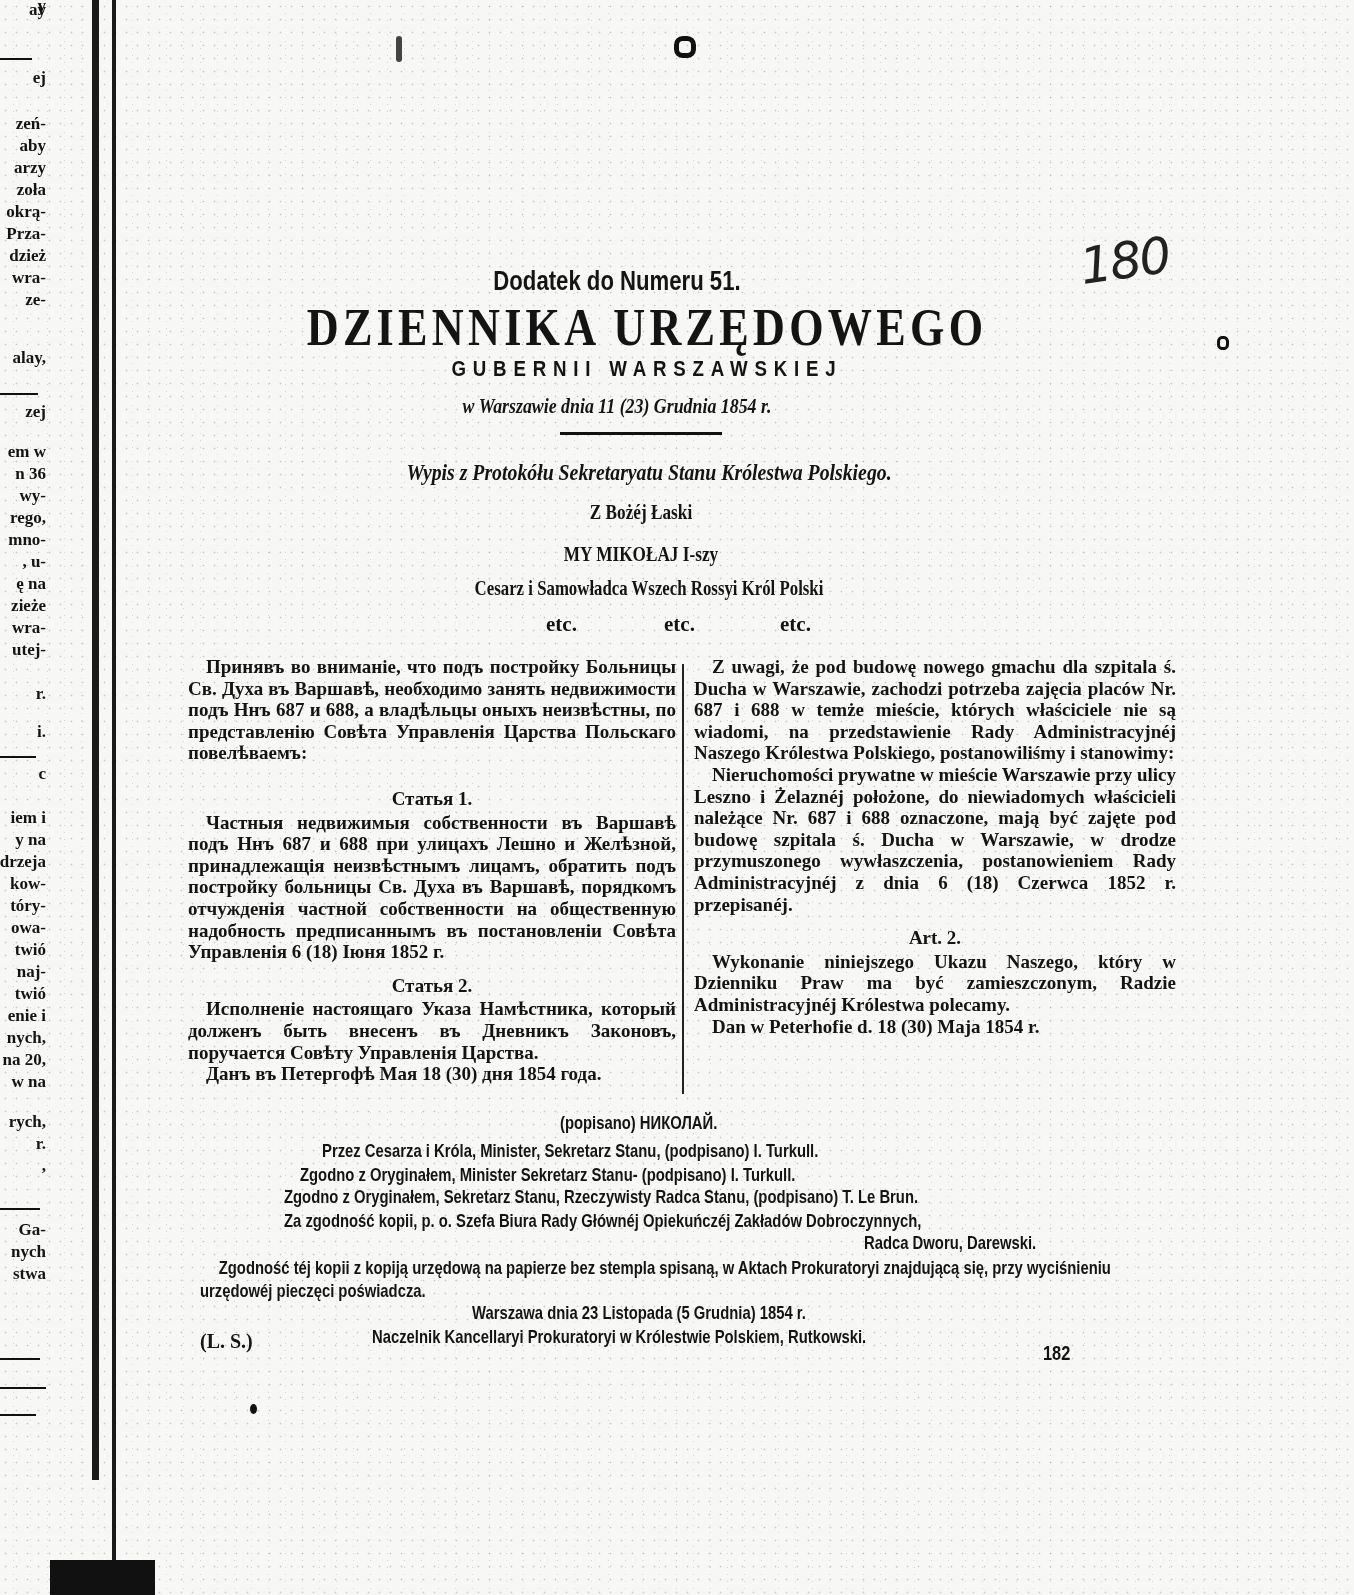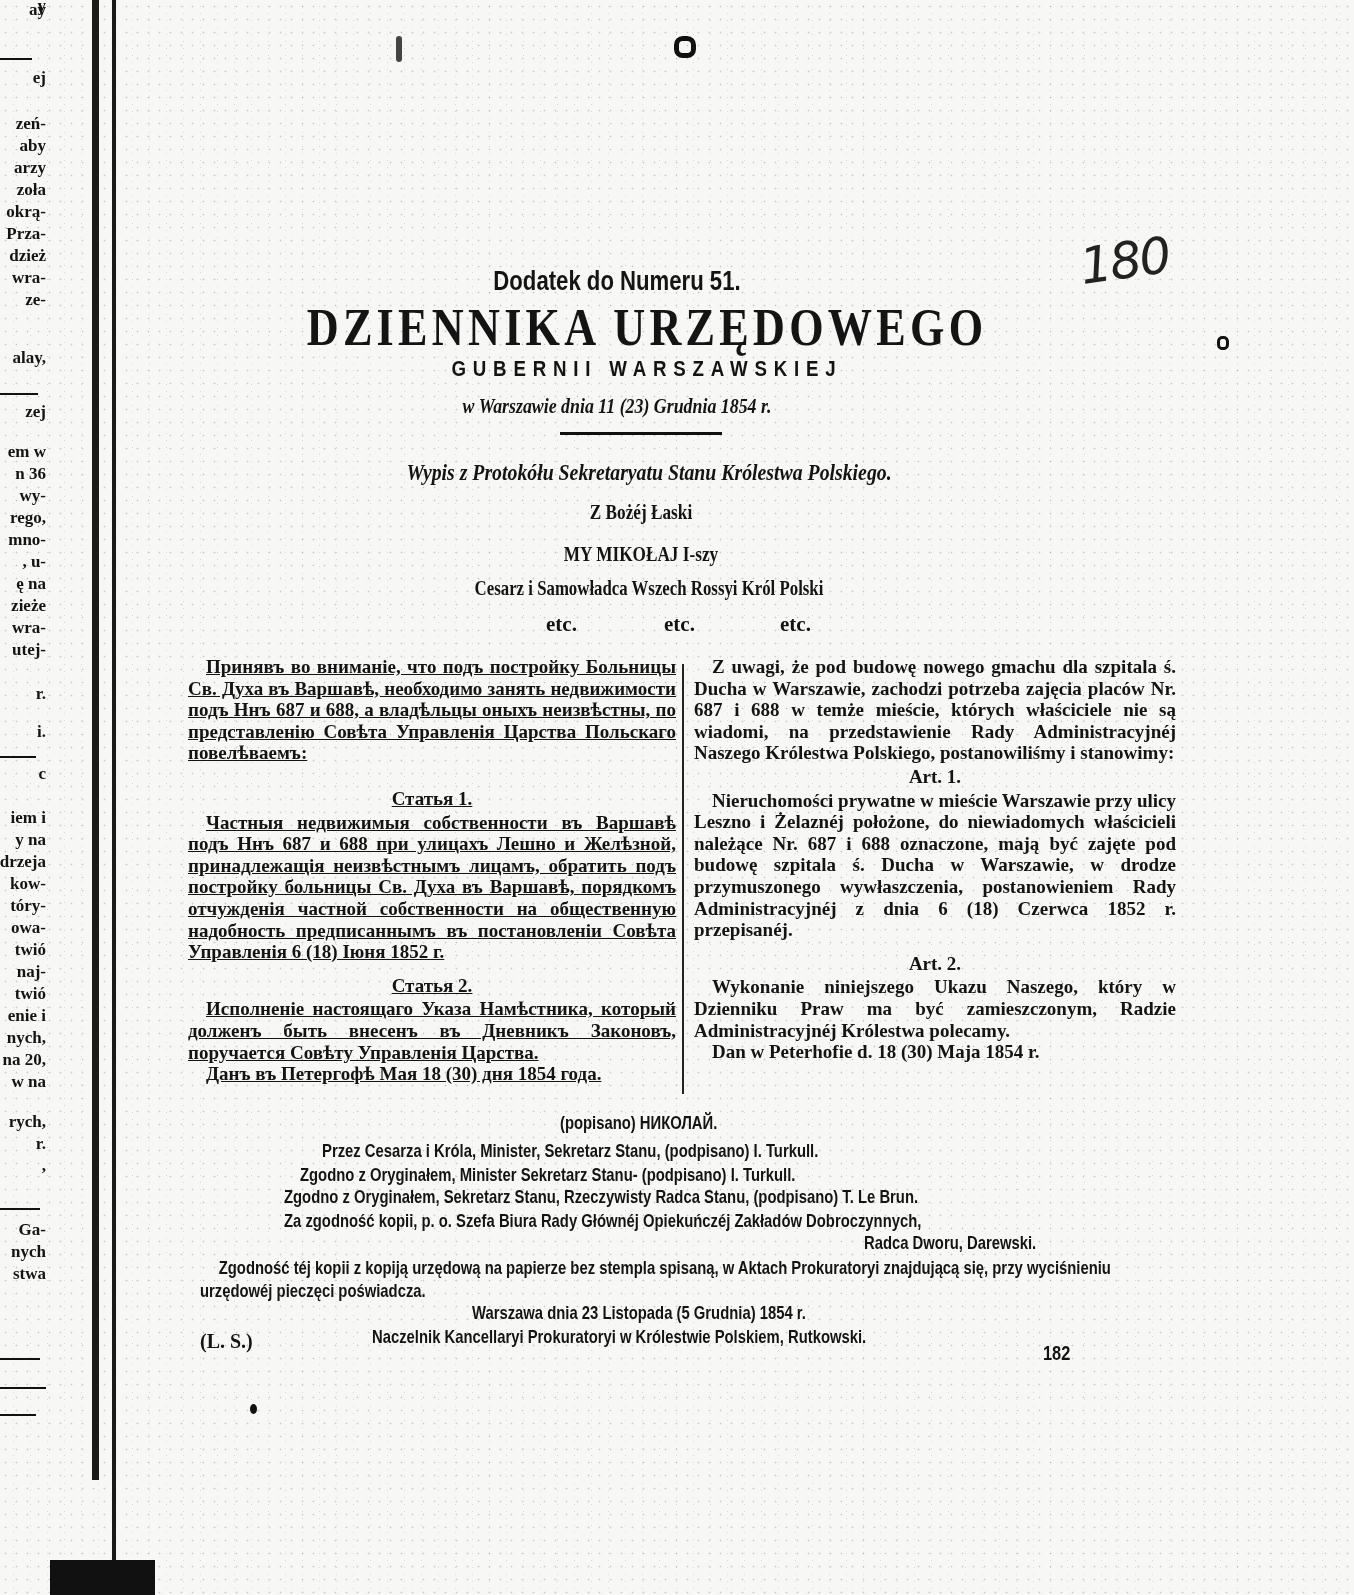--- a/index.html
+++ b/index.html
@@ -35,21 +35,21 @@
   .extract { top:460px; left:-28px; font-size:23px; font-weight:bold; font-style:italic; transform:scaleX(0.86); }
   .grace { top:500px; left:-36px; font-size:21px; font-weight:bold; transform:scaleX(0.82);}
   .we { top:542px; left:-36px; font-size:21px; font-weight:bold; transform:scaleX(0.82);}
   .titles { top:576px; left:-28px; font-size:21px; font-weight:bold; transform:scaleX(0.8);}
   .etc { position:absolute; top:612px; font-size:21px; font-weight:bold; }
 
   .col { position:absolute; top:656px; font-size:19px; font-weight:bold; line-height:21.6px; }
   .col p { margin:0; text-align:justify; }
   .col .indent { text-indent:18px; }
   .col .head { text-align:center; margin:12px 0 2px; }
-  .col-left { left:188px; width:488px;text-decoration:underline; }
+  .col-left { left:188px; width:488px; }
   .col-right { left:694px; width:482px; }
   .col-sep { position:absolute; left:682px; top:664px; width:2px; height:430px; background:#222; }
 
   .sig { position:absolute; font-size:19px; font-weight:bold; white-space:nowrap; font-family:"Liberation Sans",sans-serif; transform-origin:left top; transform:scaleX(0.78); }
   .margin-note { position:absolute; left:1080px; top:232px; font-size:50px; font-style:italic; color:#222; font-family:"DejaVu Sans",sans-serif; transform:rotate(-8deg); letter-spacing:-2px;}
   .page-no { position:absolute; left:1040px; top:1342px; font-size:20px; font-weight:bold; font-family:"Liberation Sans",sans-serif; transform:scaleX(0.82);}
   .ls { position:absolute; left:200px; top:1330px; font-size:20px; font-weight:bold; }
   .dot { position:absolute; background:#111; border-radius:50%; }
   .ring { position:absolute; border:5px solid #111; border-radius:40%; }
 </style>
@@ -143,21 +143,20 @@
   <p class="head" style="margin-top:24px">Статья 1.</p>
   <p class="indent">Частныя недвижимыя собственности въ Варшавѣ подъ Ннъ 687 и 688 при улицахъ Лешно и Желѣзной, принадлежащія неизвѣстнымъ лицамъ, обратить подъ постройку больницы Св. Духа въ Варшавѣ, порядкомъ отчужденія частной собственности на общественную надобность предписаннымъ въ постановленіи Совѣта Управленія 6 (18) Іюня 1852 г.</p>
   <p class="head">Статья 2.</p>
   <p class="indent">Исполненіе настоящаго Указа Намѣстника, который долженъ быть внесенъ въ Дневникъ Законовъ, поручается Совѣту Управленія Царства.</p>
   <p class="indent" style="text-align:left">Данъ въ Петергофѣ Мая 18 (30) дня 1854 года.</p>
 </div>
 <div class="col-sep"></div>
 
 <div class="col col-right">
   <p class="indent">Z uwagi, że pod budowę nowego gmachu dla szpitala ś. Ducha w Warszawie, zachodzi potrzeba zajęcia placów Nr. 687 i 688 w temże mieście, których właściciele nie są wiadomi, na przedstawienie Rady Administracyjnéj Naszego Królestwa Polskiego, postanowiliśmy i stanowimy:</p>
-  <p class="head" style="margin-top:2px">Art. 1.</p>
   <p class="indent">Nieruchomości prywatne w mieście Warszawie przy ulicy Leszno i Żelaznéj położone, do niewiadomych właścicieli należące Nr. 687 i 688 oznaczone, mają być zajęte pod budowę szpitala ś. Ducha w Warszawie, w drodze przymuszonego wywłaszczenia, postanowieniem Rady Administracyjnéj z dnia 6 (18) Czerwca 1852 r. przepisanéj.</p>
   <p class="head">Art. 2.</p>
   <p class="indent">Wykonanie niniejszego Ukazu Naszego, który w Dzienniku Praw ma być zamieszczonym, Radzie Administracyjnéj Królestwa polecamy.</p>
   <p class="indent" style="text-align:left">Dan w Peterhofie d. 18 (30) Maja 1854 r.</p>
 </div>
 
 <div class="sig" style="left:560px;top:1112px">(popisano) НИКОЛАЙ.</div>
 <div class="sig" style="left:322px;top:1140px">Przez Cesarza i Króla, Minister, Sekretarz Stanu, (podpisano) I. Turkull.</div>
 <div class="sig" style="left:300px;top:1164px">Zgodno z Oryginałem, Minister Sekretarz Stanu- (podpisano) I. Turkull.</div>
 <div class="sig" style="left:284px;top:1186px">Zgodno z Oryginałem, Sekretarz Stanu, Rzeczywisty Radca Stanu, (podpisano) T. Le Brun.</div>

